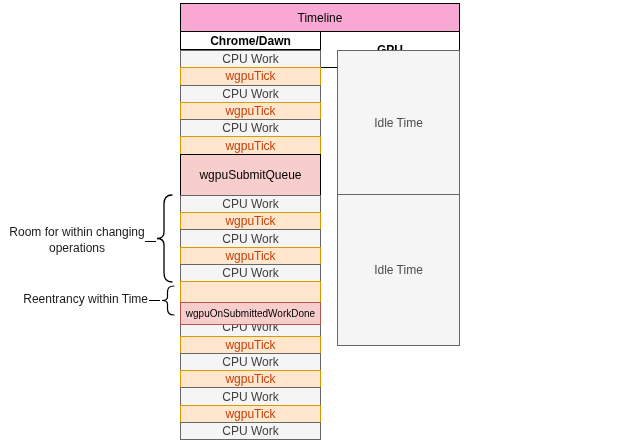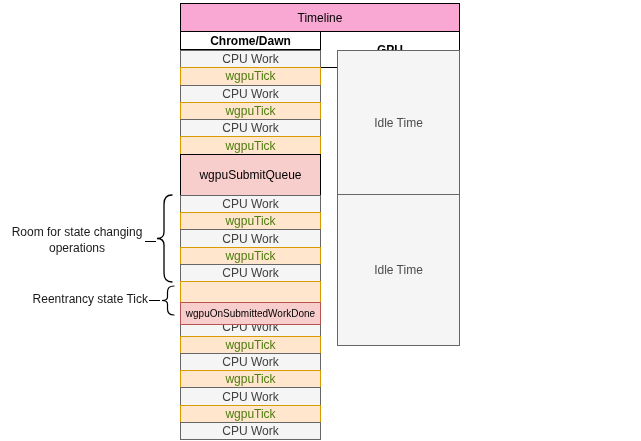--- a/index.html
+++ b/index.html
@@ -20,21 +20,21 @@
   }
   .hdr-col{background:#ffffff;border:1px solid #000000;font-weight:bold;}
   .hdr-chrome{left:180px;top:31px;width:141px;height:19px;}
   .hdr-gpu{left:320px;top:31px;width:140px;height:37px;}
   
   .chrome-col{left:180px;top:50px;width:141px;display:flex;flex-direction:column;}
   .gpu-col{left:320px;top:50px;width:140px;display:flex;flex-direction:column;padding-left:17px;}
   .chrome-col .cell + .cell, .gpu-col .cell + .cell{margin-top:-1px;}
   
   .r-cpu{height:18.3px;background:#F5F5F5;border:1px solid #666666;color:#404040;}
-  .r-tick{height:18.3px;background:#FFE6CC;border:1px solid #D79B00;color:#4d7c0f;}
+  .r-tick{height:18.3px;background:#FFE6CC;border:1px solid #D79B00;color:#c2410c;}
   .r-submit{height:42px;background:#F8CECC;border:1px solid #000000;color:#000000;}
   .r-ticknested{height:38px;background:#FFE6CC;border:1px solid #D79B00;position:relative;}
   .r-ticknested .nested{
     position:absolute;left:-1px;right:-1px;top:20px;height:21px;
     background:#F8CECC;border:1px solid #B85450;
     display:flex;align-items:center;justify-content:center;
     font-size:10px;color:#000000;
   }
   
   .g-idle1{height:145px;}
@@ -89,27 +89,27 @@
     <div class="cell r-cpu">CPU Work</div>
     <div class="cell r-tick">wgpuTick</div>
     <div class="cell r-cpu">CPU Work</div>
   </div>
 
 <div class="abs gpu-col" id="gpu-col">
     <div class="cell g-idle g-idle1">Idle Time</div>
     <div class="cell g-idle g-idle2">Idle Time</div>
   </div>
 
-<div class="abs ann-room">Room for state changing operations</div>
+<div class="abs ann-room">Room for within changing operations</div>
 <div class="abs dash dash-room"></div>
 <div class="abs" style="left:155px;top:194px;width:18px;height:89px;">
   <svg class="brace" width="18" height="89" viewBox="0 0 18 89">
     <path d="M17,1 Q9,1 9,10 L9,38 Q9,44.5 2,44.5 Q9,44.5 9,51 L9,79 Q9,88 17,88" fill="none" stroke="#000000" stroke-width="1.3" stroke-linecap="round"></path>
   </svg>
 </div>
 
-<div class="abs ann-reentrancy">Reentrancy state Tick</div>
+<div class="abs ann-reentrancy">Reentrancy within Time</div>
 <div class="abs dash dash-reentrancy"></div>
 <div class="abs" style="left:160px;top:285px;width:15px;height:31px;">
   <svg class="brace" width="15" height="31" viewBox="0 0 15 31">
     <path d="M14,1 Q7.5,1 7.5,7 L7.5,12 Q7.5,15.5 2,15.5 Q7.5,15.5 7.5,19 L7.5,24 Q7.5,30 14,30" fill="none" stroke="#000000" stroke-width="1.2" stroke-linecap="round"></path>
   </svg>
 </div>
 
 </body></html>

